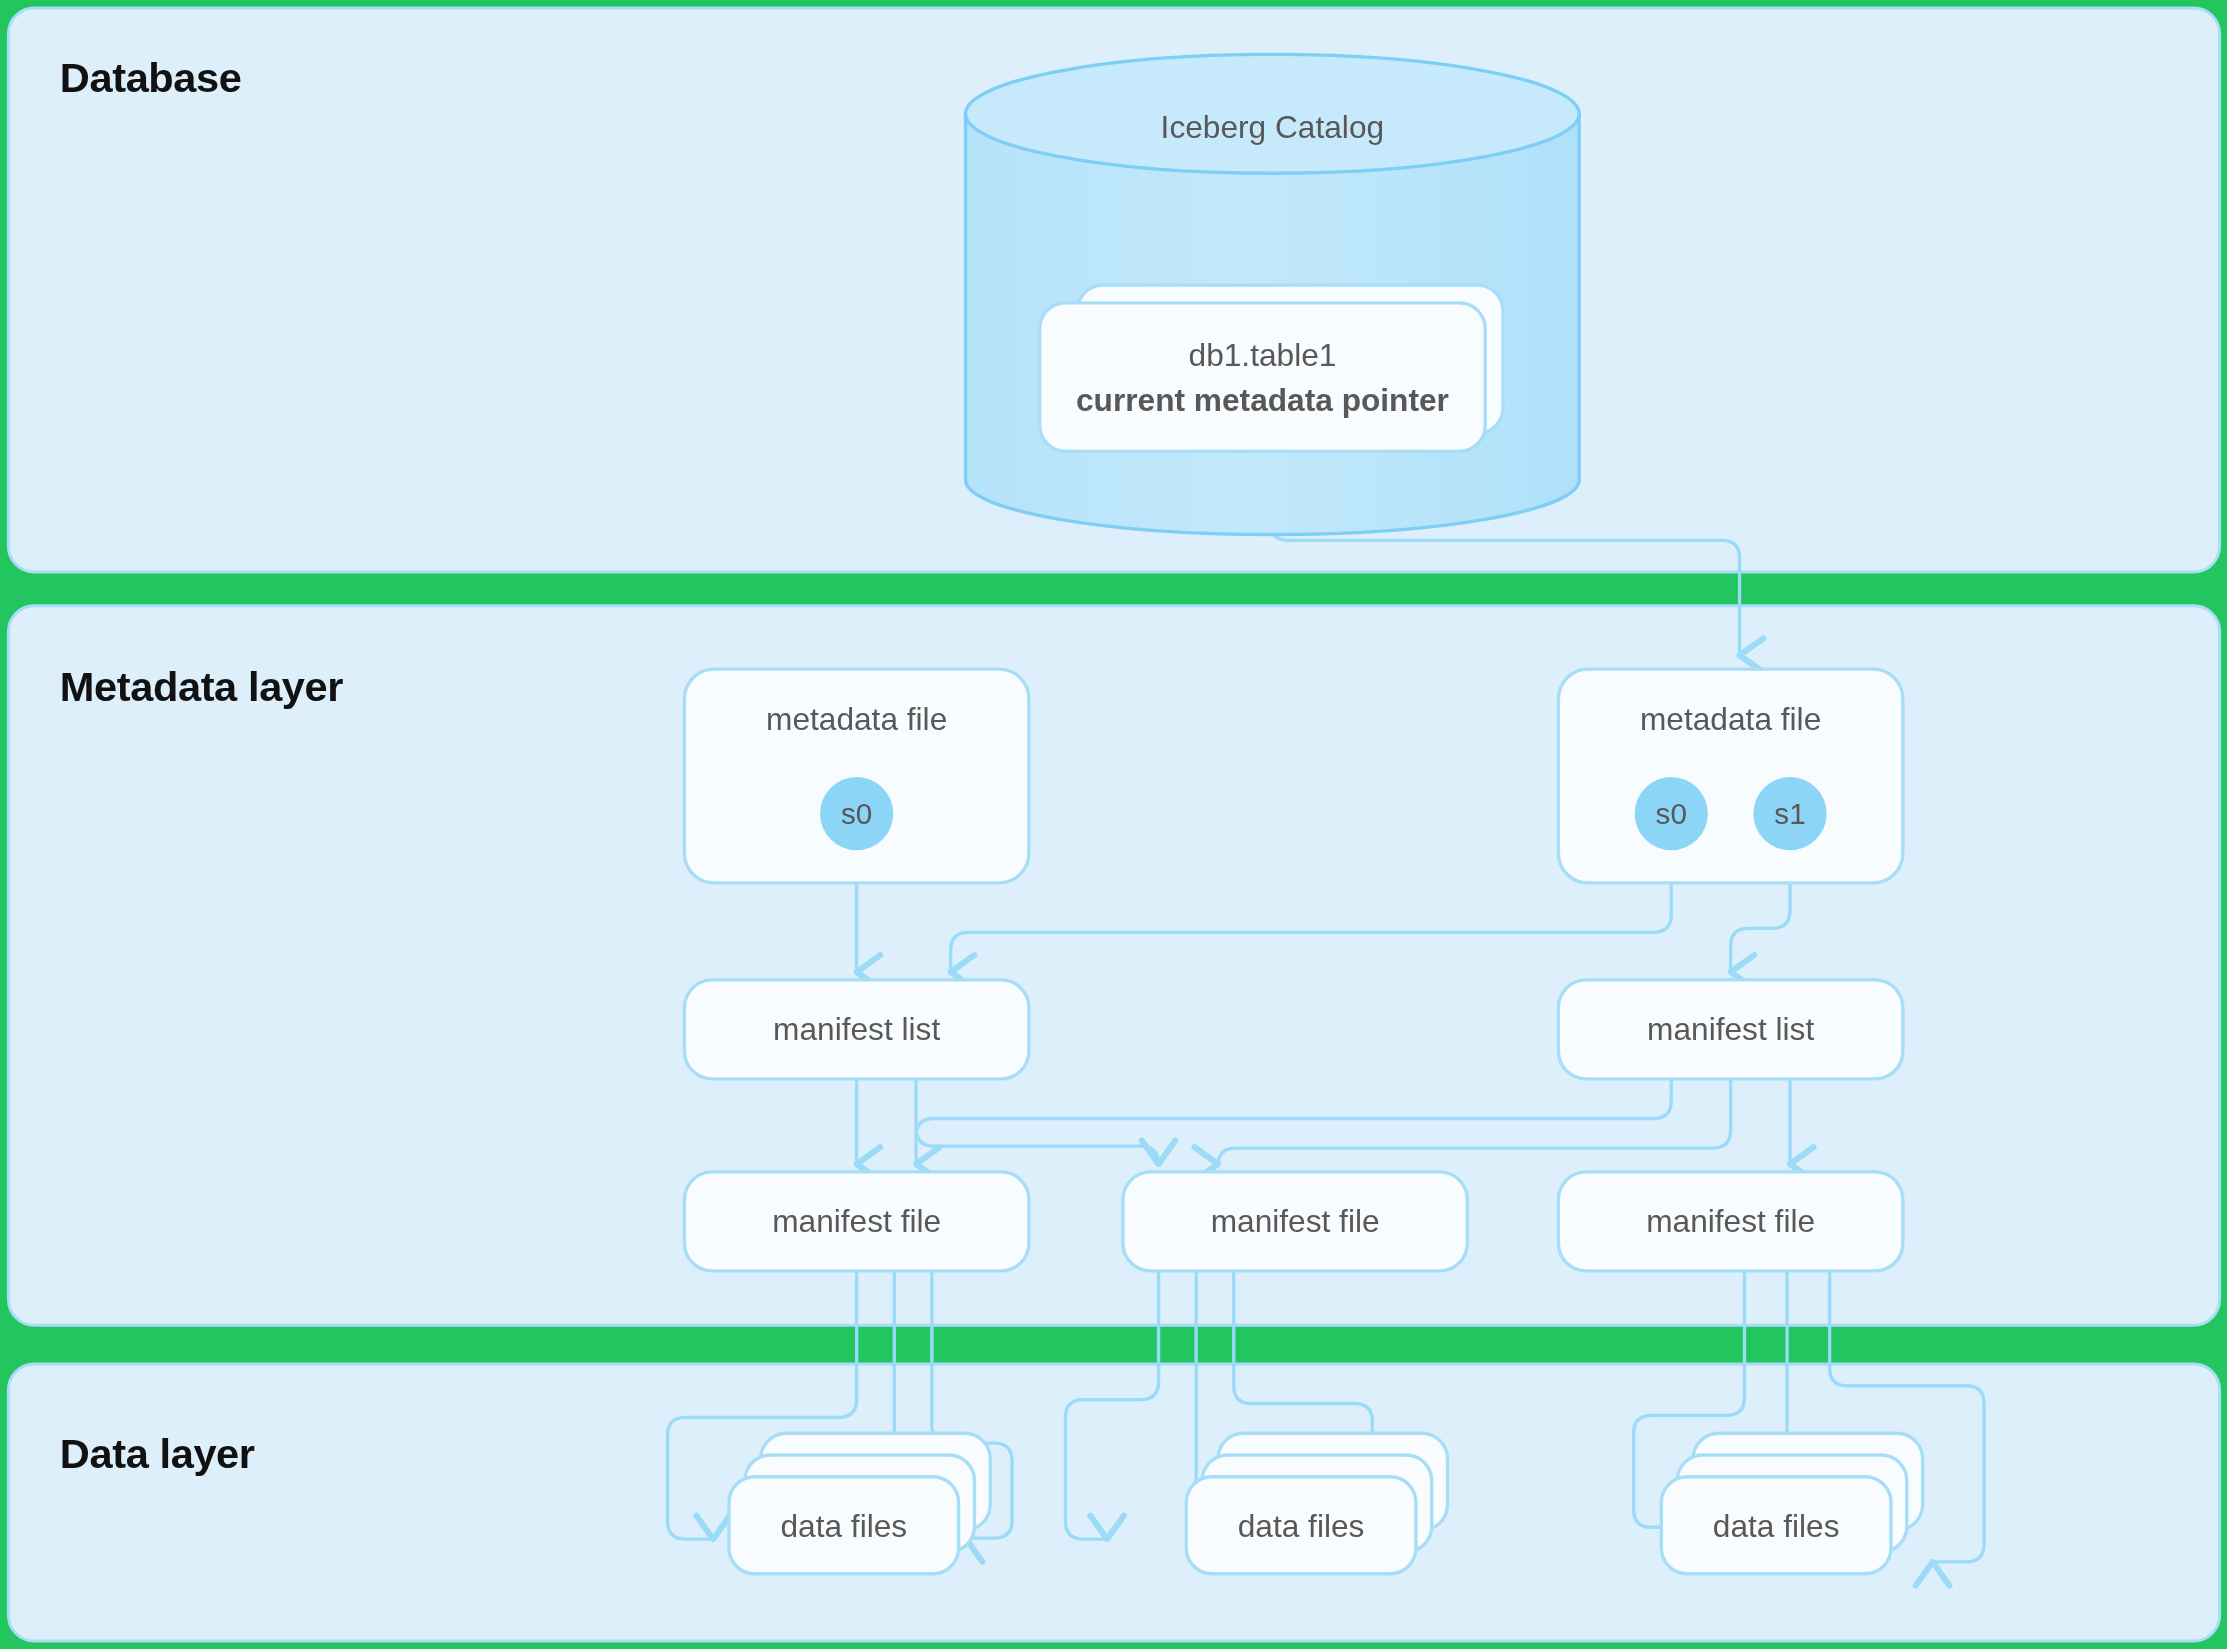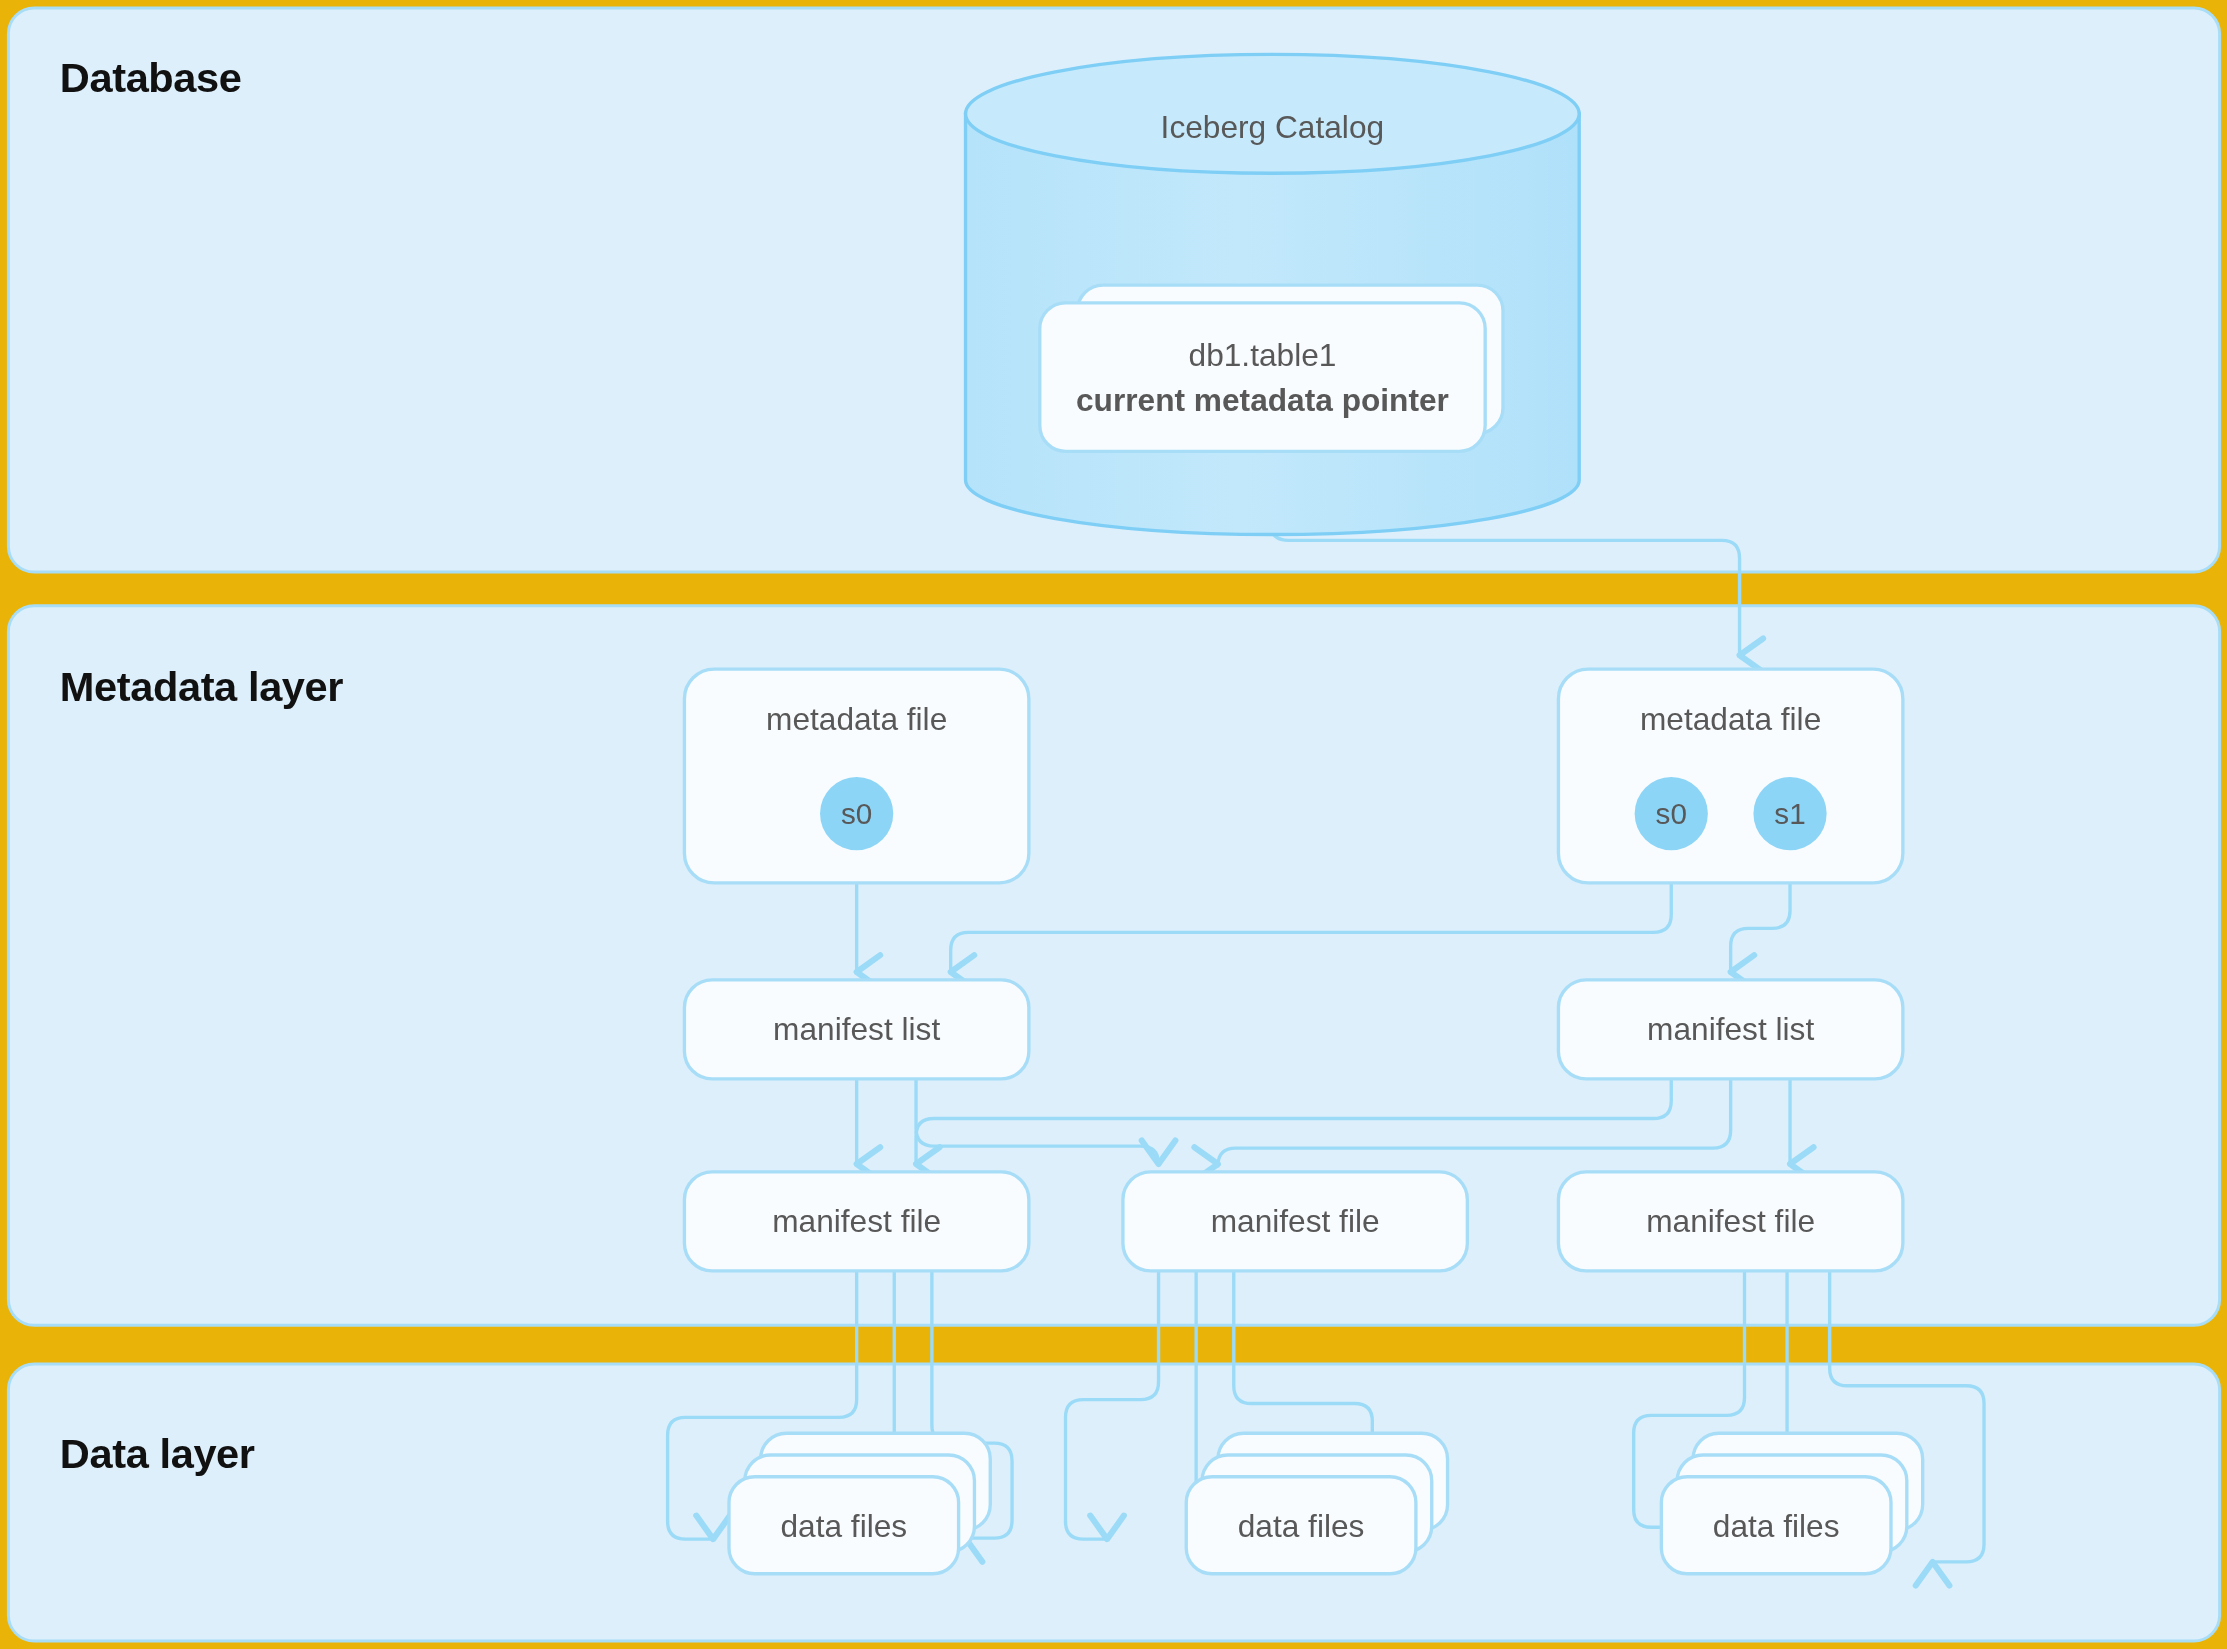--- a/index.html
+++ b/index.html
@@ -4,21 +4,21 @@
 <style>
   html, body {
     margin: 0;
     padding: 0;
     background: #fdfbfa;
   }
   #canvas {
     position: relative;
     width: 2228px;
     height: 1649px;
-    background: #eab308;
+    background: #22c55e;
     font-family: "Liberation Sans", sans-serif;
     overflow: hidden;
   }
   #diagram-svg {
     position: absolute;
     left: 0;
     top: 0;
     width: 2228px;
     height: 1649px;
   }

